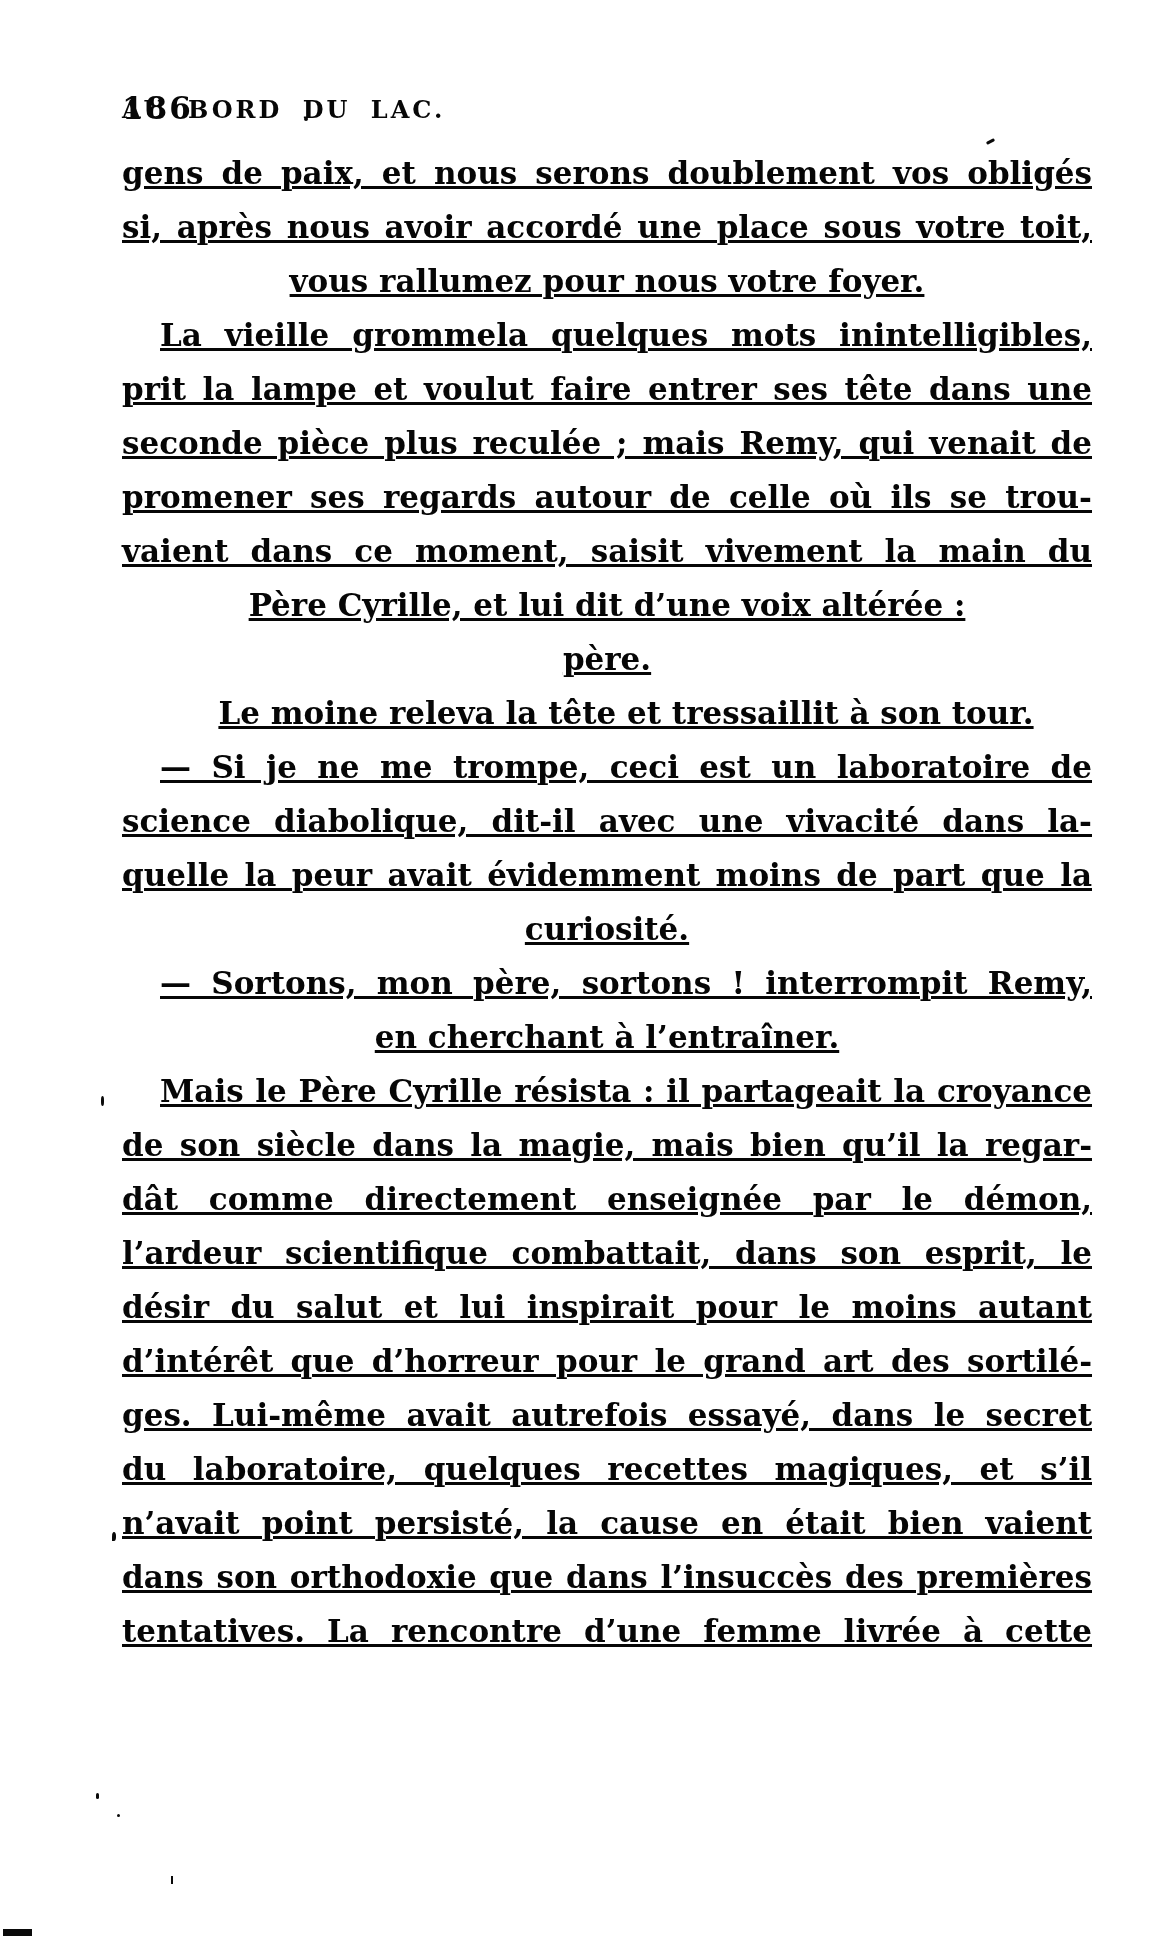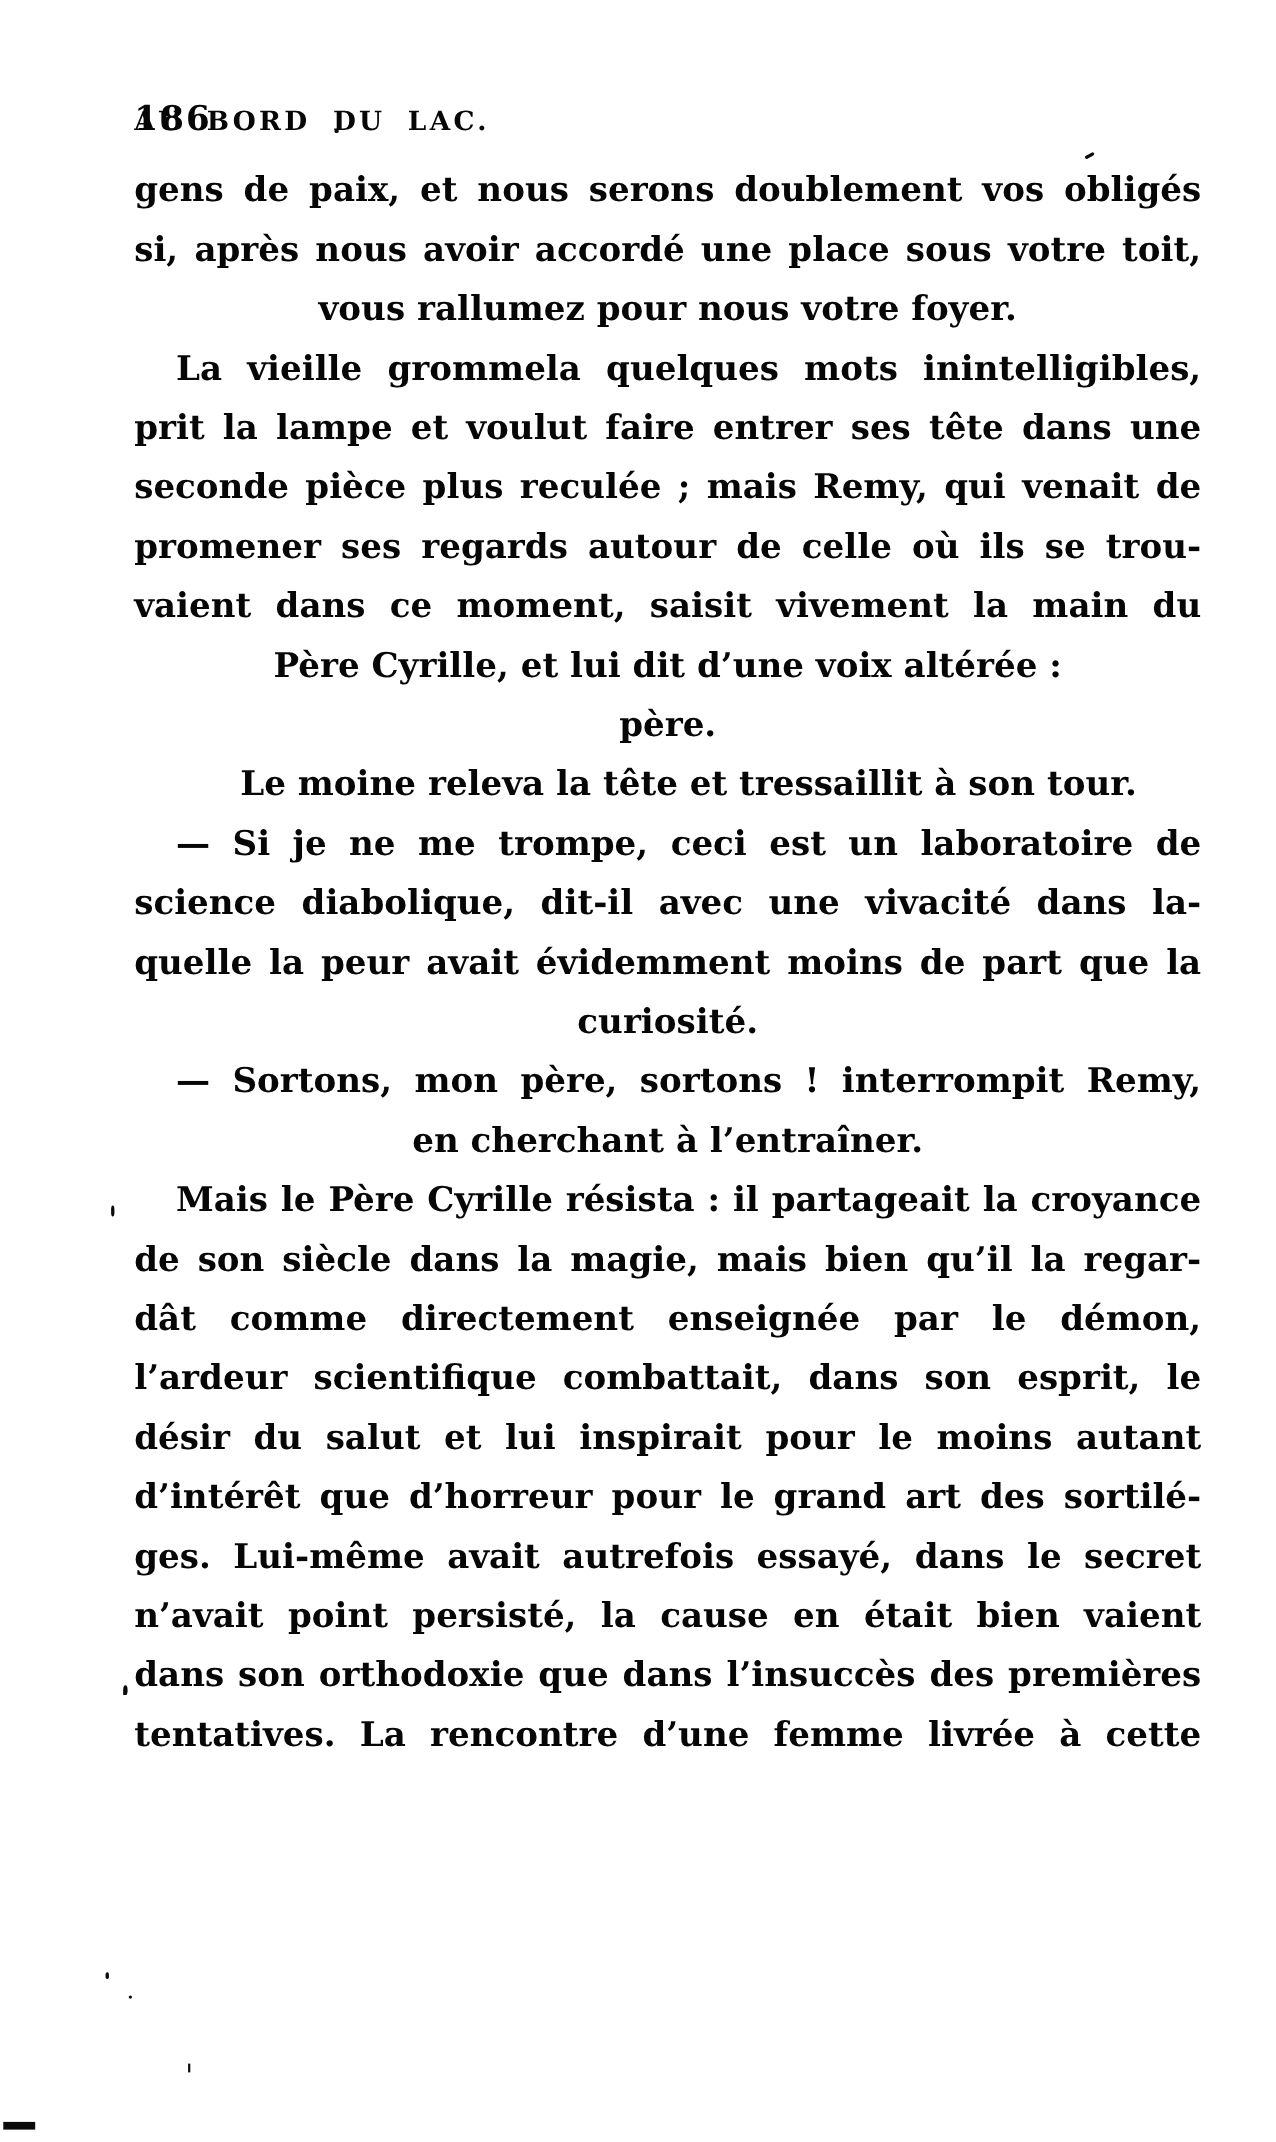--- a/index.html
+++ b/index.html
@@ -47,20 +47,21 @@
   
   #page-text {
     position: absolute;
     left: 122px;
     top: 146px;
     width: 970px;
     font-size: 31px;
     font-weight: 700;
     line-height: 54px;
     color: #060606;
+    text-decoration: underline;
   }
   #page-text .line {
     white-space: normal;
     text-align: center;
   }
   #page-text .line.just {
     text-align: justify;
     text-align-last: justify;
   }
   #page-text .line.indent {
@@ -108,20 +109,21 @@
       <div class="line">curiosité.</div>
       <div class="line indent just">— Sortons, mon père, sortons ! interrompit Remy,</div>
       <div class="line">en cherchant à l’entraîner.</div>
       <div class="line indent just">Mais le Père Cyrille résista : il partageait la croyance</div>
       <div class="line just">de son siècle dans la magie, mais bien qu’il la regar-</div>
       <div class="line just">dât comme directement enseignée par le démon,</div>
       <div class="line just">l’ardeur scientifique combattait, dans son esprit, le</div>
       <div class="line just">désir du salut et lui inspirait pour le moins autant</div>
       <div class="line just">d’intérêt que d’horreur pour le grand art des sortilé-</div>
       <div class="line just">ges. Lui-même avait autrefois essayé, dans le secret</div>
+      <div class="line just">du laboratoire, quelques recettes magiques, et s’il</div>
       <div class="line just">n’avait point persisté, la cause en était bien vaient</div>
       <div class="line just">dans son orthodoxie que dans l’insuccès des premières</div>
       <div class="line just">tentatives. La rencontre d’une femme livrée à cette</div>
     </div>
 
   <div class="ink" id="ink-bar"></div>
   <div class="ink" id="speck-1"></div>
   <div class="ink" id="speck-2"></div>
   <div class="ink" id="speck-3"></div>
   <div class="ink" id="speck-4"></div>

